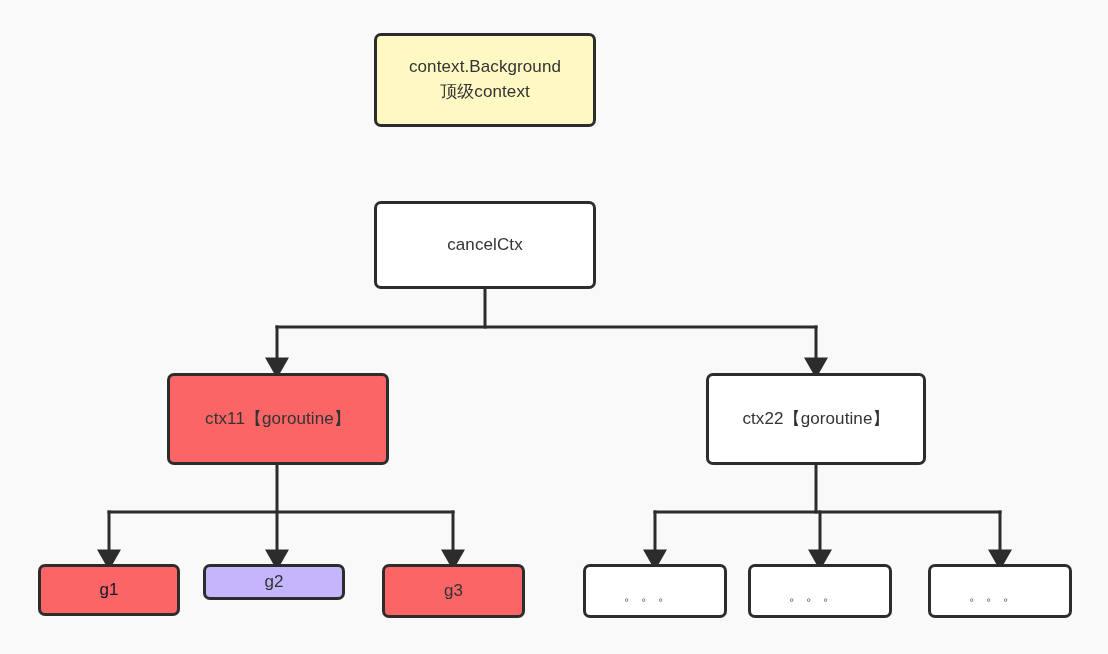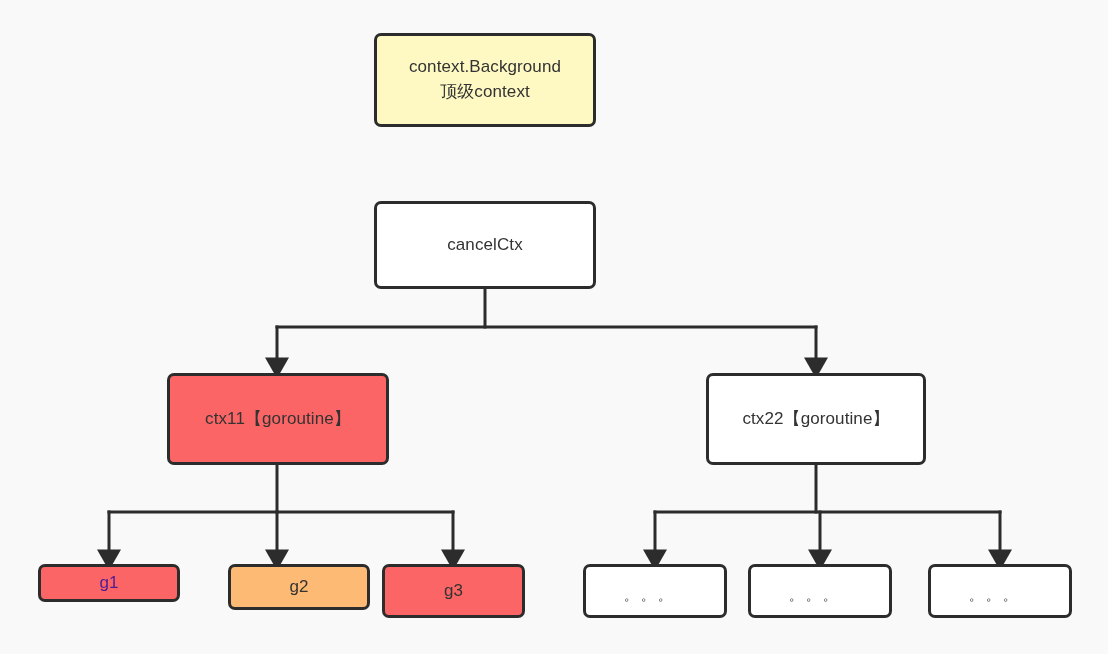--- a/index.html
+++ b/index.html
@@ -105,25 +105,25 @@
   </div>
 
   <div class="node red" style="left: 167px; top: 373px; width: 222px; height: 92px; background: rgb(252, 101, 101); border-color: rgb(44, 44, 44); color: rgb(51, 51, 51);">
     <span class="label">ctx11【goroutine】</span>
   </div>
 
   <div class="node" style="left: 706px; top: 373px; width: 220px; height: 92px; background: rgb(255, 255, 255); border-color: rgb(44, 44, 44); color: rgb(51, 51, 51);">
     <span class="label">ctx22【goroutine】</span>
   </div>
 
-  <div class="node red" style="left: 38px; top: 564px; width: 142px; height: 38px; background: rgb(252, 101, 101); border-color: rgb(44, 44, 44); color: #4c1d95;">
+  <div class="node red" style="left: 38px; top: 564px; width: 142px; height: 52px; background: rgb(252, 101, 101); border-color: rgb(44, 44, 44); color: #0f172a;">
     <span class="label">g1</span>
   </div>
 
-  <div class="node red" style="left: 203px; top: 564px; width: 142px; height: 46px; background: #fdba74; border-color: rgb(44, 44, 44); color: rgb(51, 51, 51); margin-left: 25px;">
+  <div class="node red" style="left: 203px; top: 564px; width: 142px; height: 36px; background: #c4b5fd; border-color: rgb(44, 44, 44); color: rgb(51, 51, 51);">
     <span class="label">g2</span>
   </div>
 
   <div class="node red" style="left: 382px; top: 564px; width: 143px; height: 54px; background: rgb(252, 101, 101); border-color: rgb(44, 44, 44); color: rgb(51, 51, 51);">
     <span class="label">g3</span>
   </div>
 
   <div class="node dots" style="left: 583px; top: 564px; width: 144px; height: 54px; background: rgb(255, 255, 255); border-color: rgb(44, 44, 44); color: rgb(51, 51, 51);">
     <span class="label">。。。</span>
   </div>

